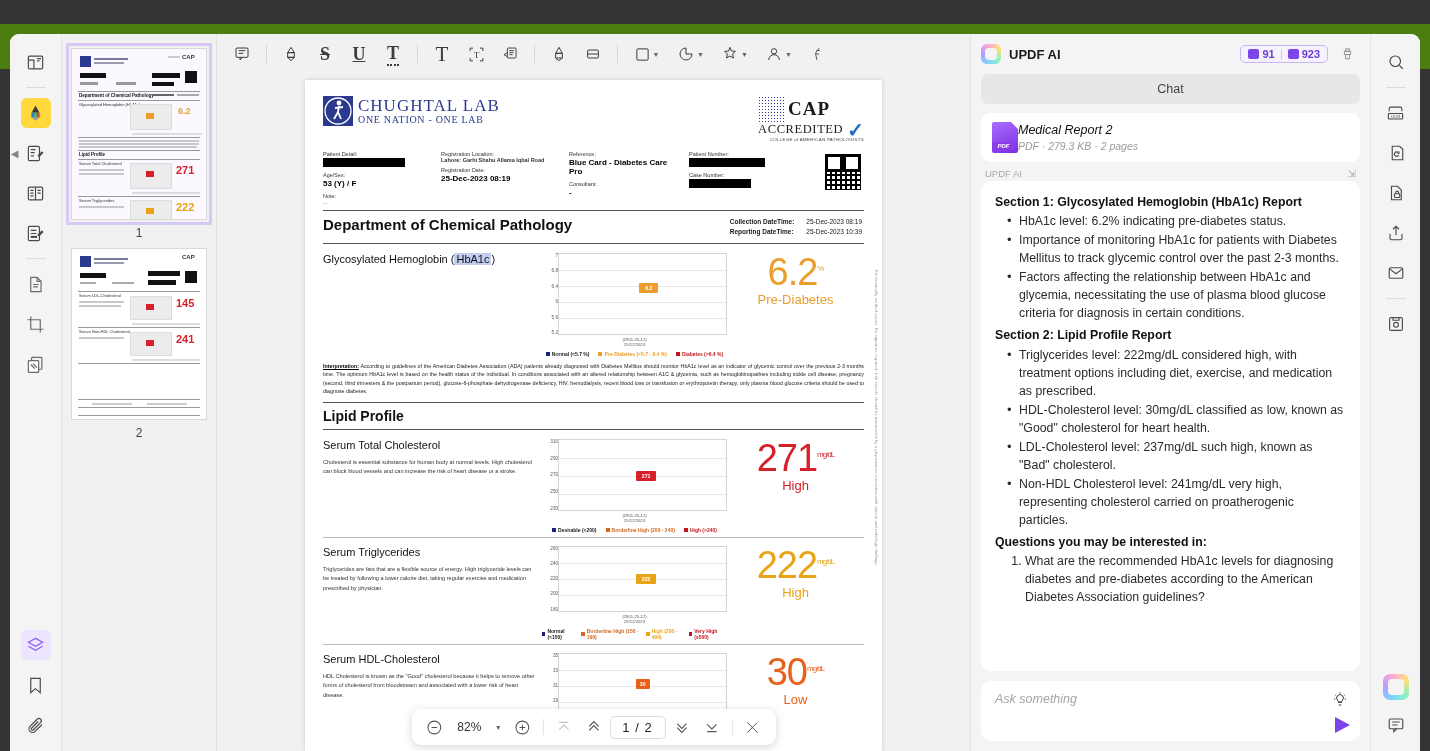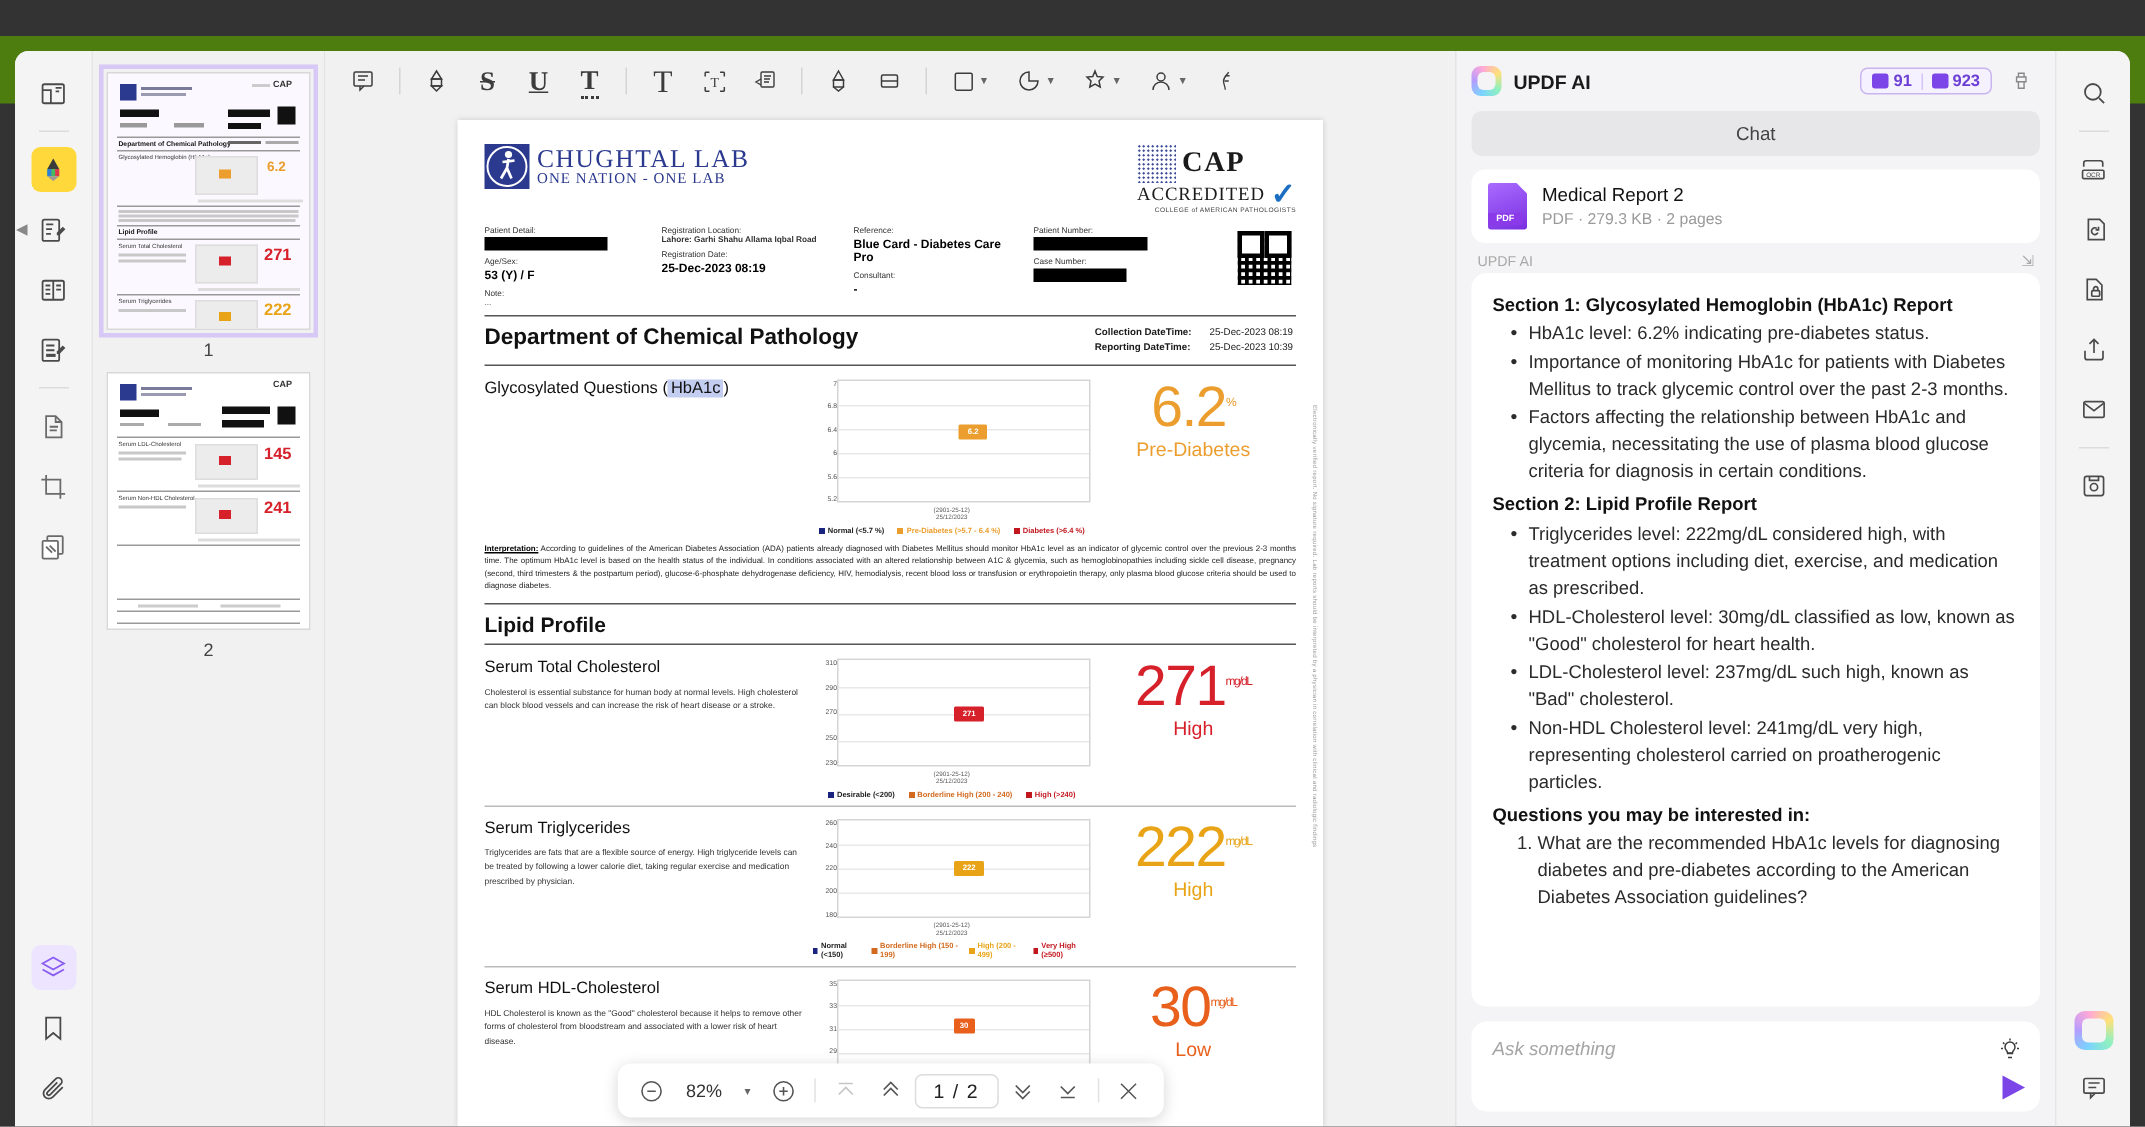--- a/index.html
+++ b/index.html
@@ -256,21 +256,21 @@
     display:flex; padding:3px; flex-shrink:0;
   }
   .ai-tab {
     flex:1; display:flex; align-items:center; justify-content:center;
     font-size:12.5px; color:#444; border-radius:5px; cursor:pointer;
   }
   .ai-tab.active { background:#fff; color:#111; box-shadow:0 1px 2px rgba(0,0,0,.07); }
 
   .file-card {
     margin:9px 10px 0 10px; background:#fff; border-radius:9px;
-    display:flex; align-items:center; padding:9px 11px; gap:10px; flex-shrink:0;
+    display:flex; align-items:center; padding:9px 11px; flex-shrink:0;font-style:italic;
   }
   .pdf-ico {
     width:26px; height:31px; background:linear-gradient(160deg,#a96bff,#7a2fe0);
     border-radius:2px; position:relative; flex-shrink:0;
   }
   .pdf-ico:after {
     content:'PDF'; position:absolute; left:0; bottom:3px; right:3px;
     font-size:6px; color:#fff; font-weight:bold; text-align:center;
     background:#8a3ae8; padding:1px 0;
   }
@@ -726,21 +726,21 @@
                 <td>25-Dec-2023 10:39</td>
               </tr>
             </tbody>
               </table>
           </div>
           <div class="hr"></div>
 
           <div class="test-row">
             <div class="test-left">
               <div class="test-name">
-                <span>Glycosylated Questions (</span><span class="hl">HbA1c</span><span>)</span>
+                <span>Glycosylated Hemoglobin (</span><span class="hl">HbA1c</span><span>)</span>
               </div>
             </div>
             <div class="chart-box">
               <div class="chart">
                 <div class="yax" style="height:82px;">
                   <span>7</span>
                   <span>6.8</span>
                   <span>6.4</span>
                   <span>6</span>
                   <span>5.6</span>

